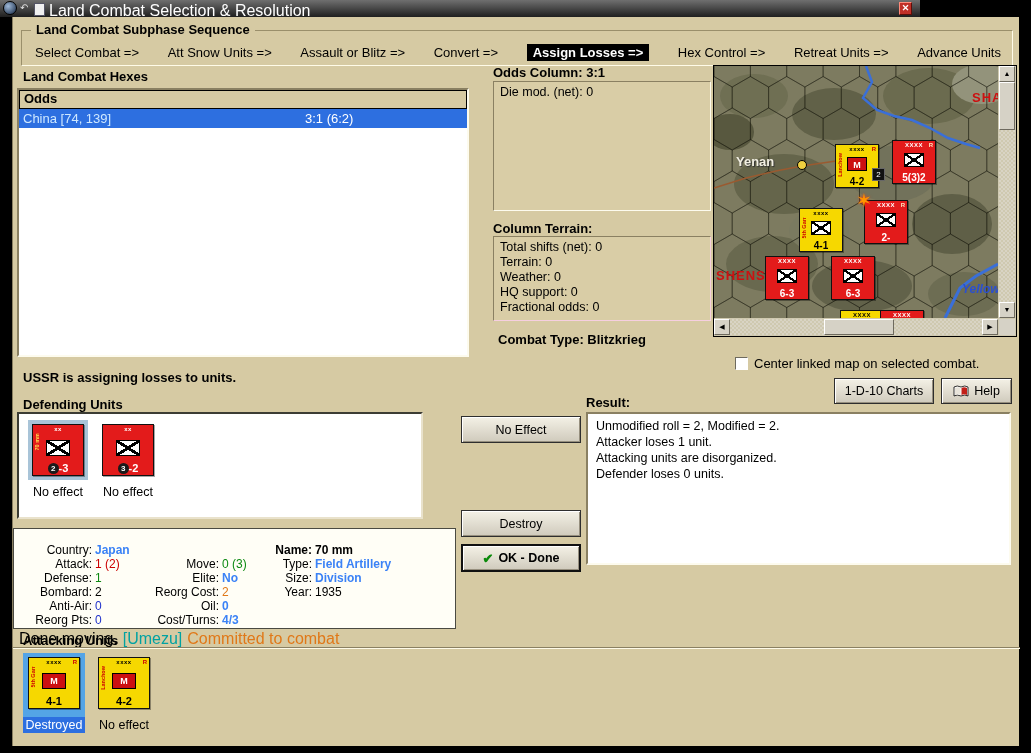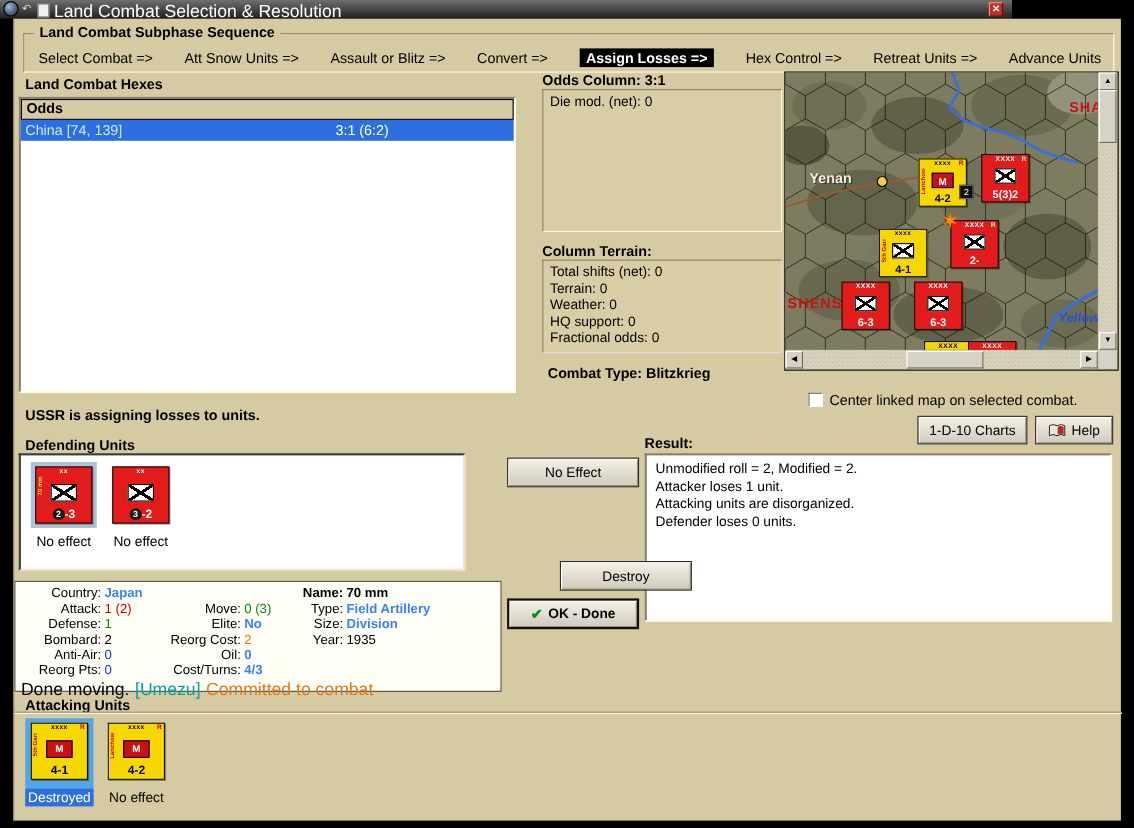--- a/index.html
+++ b/index.html
@@ -84,38 +84,38 @@
   
   #center-cbx{position:absolute;left:722px;top:340px;width:13px;height:13px;background:#fff;
               border:1px solid;border-color:#6e6a5e #fff #fff #6e6a5e;box-sizing:border-box;}
   #center-label{position:absolute;left:741px;top:339px;font-size:13px;}
   .btn{position:absolute;background:linear-gradient(#f4f1e6,#cfcabc);border:1px solid #2e2e2e;
        box-shadow:inset 1px 1px 0 #fff,inset -1px -1px 0 #968f7e;font-size:12.5px;color:#000;
        display:flex;align-items:center;justify-content:center;gap:5px;box-sizing:border-box;}
   #btn-charts{left:821px;top:361px;width:100px;height:26px;}
   #btn-help{left:928px;top:361px;width:71px;height:26px;}
   #btn-noeffect{left:448px;top:399px;width:120px;height:27px;}
-  #btn-destroy{left:448px;top:493px;width:120px;height:27px;margin-left:48px;}
+  #btn-destroy{left:448px;top:493px;width:120px;height:27px;}
   #btn-ok{left:448px;top:527px;width:120px;height:28px;font-weight:bold;border:2px solid #111;}
   .check{color:#0a8a0a;font-weight:bold;font-size:13px;}
 
   
   #status-line{position:absolute;left:10px;top:353px;}
   #def-title{position:absolute;left:10px;top:380px;}
   #def-box{position:absolute;left:4px;top:395px;width:406px;height:107px;background:#fff;
            border:2px solid;border-color:#3c3c34 #e9e2cc #e9e2cc #3c3c34;box-sizing:border-box;}
   #result-title{position:absolute;left:573px;top:378px;}
   #result-box{position:absolute;left:573px;top:395px;width:425px;height:153px;background:#fff;
               border:2px solid;border-color:#8a8062 #fdfbee #fdfbee #8a8062;box-sizing:border-box;
               font-size:12.5px;padding:4px 8px;}
   .result-line{line-height:16px;}
 
   
   #details{position:absolute;left:0;top:511px;width:443px;height:101px;background:#fffef6;
-           border:1px solid #4a4a42;box-sizing:border-box;padding-top:3px;}
+           border:1px solid #4a4a42;box-sizing:border-box;padding-top:14px;}
   .dt-row{display:flex;font-size:12px;line-height:14px;}
   .dt-l{text-align:right;white-space:pre;}
   .dt-v{padding-left:3px;white-space:pre;}
   .w-l1{width:78px;} .w-v1{width:52px;} .w-l2{width:72px;} .w-v2{width:44px;} .w-l3{width:46px;} .w-v3{flex:1;}
   .b{font-weight:bold;}
   .c-grey{color:#3b82f6;font-weight:bold;} .c-red{color:#cc0000;} .c-green{color:#0c8a12;} .c-orange{color:#e07818;}
   .c-blue{color:#2233cc;} .c-teal{color:#00a2a2;} .c-black{color:#000;} .c-name{color:#000;font-weight:bold;}
   #dt-status{font-size:16px;padding-left:5px;margin-top:3px;}
   #dt-status span{margin-right:5px;}
 

